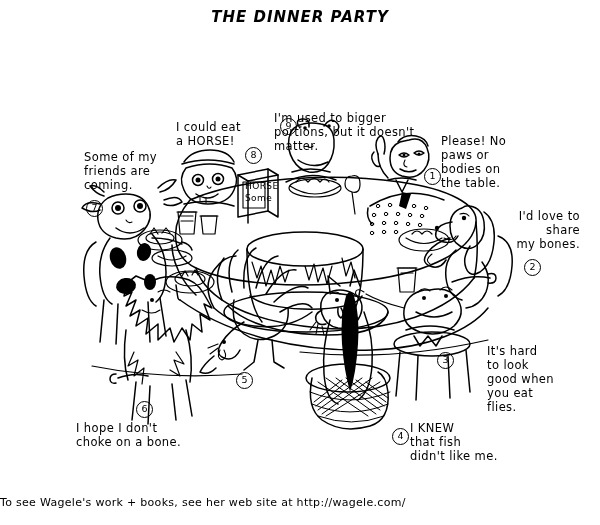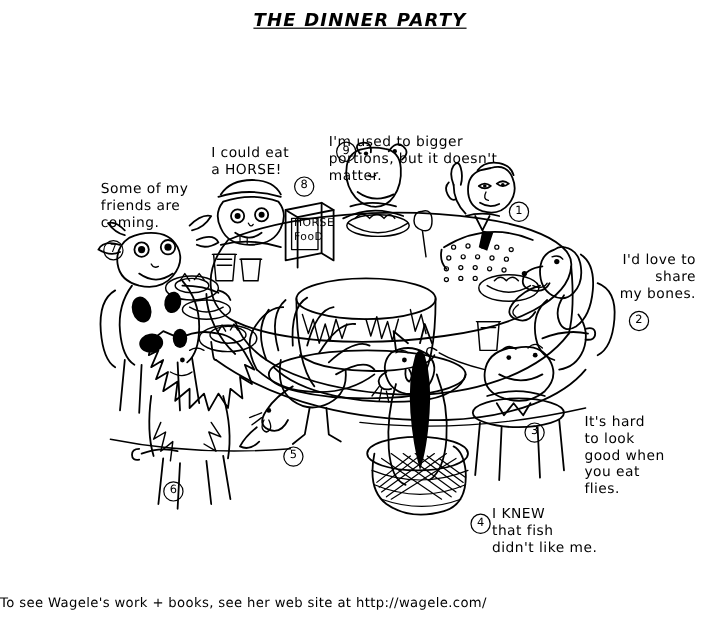--- a/index.html
+++ b/index.html
@@ -34,21 +34,20 @@
   .title {
     position: absolute;
     left: 0; right: 0;
     top: 8px;
     text-align: center;
     font-family: "DejaVu Sans", sans-serif;
     font-weight: bold;
     font-style: italic;
     font-size: 15px;
     letter-spacing: 1px;
-    text-decoration: underline;
   }
   .footer {
     position: absolute;
     left: 0; right: 0;
     bottom: 16px;
     font-size: 11px;
     letter-spacing: 0.3px;
   }
   .num {
     position: absolute;
@@ -388,20 +387,24 @@
         <path d="M300 352 q90 10 188 -12"></path>
       </g>
     </g>
   </svg>
 
   <div class="cap" style="left:274px; top:82px; width:150px;margin-top:29px;">I'm used to bigger
 portions, but it doesn't
 matter.</div>
   <div class="num" style="left:280px; top:118px;">9</div>
 
+  <div class="cap" style="left:441px; top:134px; width:100px;">Please! No
+paws or
+bodies on
+the table.</div>
   <div class="num" style="left:424px; top:168px;">1</div>
 
   <div class="cap" style="left:484px; top:209px; width:96px;text-align:right;">I'd love to
 share
 my bones.</div>
   <div class="num" style="left:524px; top:259px;">2</div>
 
   <div class="cap" style="left:487px; top:344px; width:92px;">It's hard
 to look
 good when
@@ -409,29 +412,31 @@
 flies.</div>
   <div class="num" style="left:437px; top:352px;">3</div>
 
   <div class="cap" style="left:410px; top:421px; width:140px;">I KNEW
 that fish
 didn't like me.</div>
   <div class="num" style="left:392px; top:428px;">4</div>
 
   <div class="num" style="left:236px; top:372px;">5</div>
 
+  <div class="cap" style="left:76px; top:421px; width:150px;">I hope I don't
+choke on a bone.</div>
   <div class="num" style="left:136px; top:401px;">6</div>
 
   <div class="cap" style="left:84px; top:150px; width:110px;">Some of my
 friends are
 coming.</div>
   <div class="num" style="left:86px; top:200px;">7</div>
 
   <div class="cap" style="left:176px; top:120px; width:104px;">I could eat
 a HORSE!</div>
   <div class="num" style="left:245px; top:147px;">8</div>
 
   <div class="cap" style="left:245px; top:181px; width:30px; font-size:9px; line-height:11px;">HORSE</div>
-  <div class="cap" style="left:245px; top:193px; width:30px; font-size:9px; line-height:11px;">FooD</div>
+  <div class="cap" style="left:245px; top:193px; width:30px; font-size:9px; line-height:11px;">Some</div>
 
   <div class="footer">To see Wagele's work + books, see her web site at http://wagele.com/</div>
 
 </div>
 
 </body></html>

